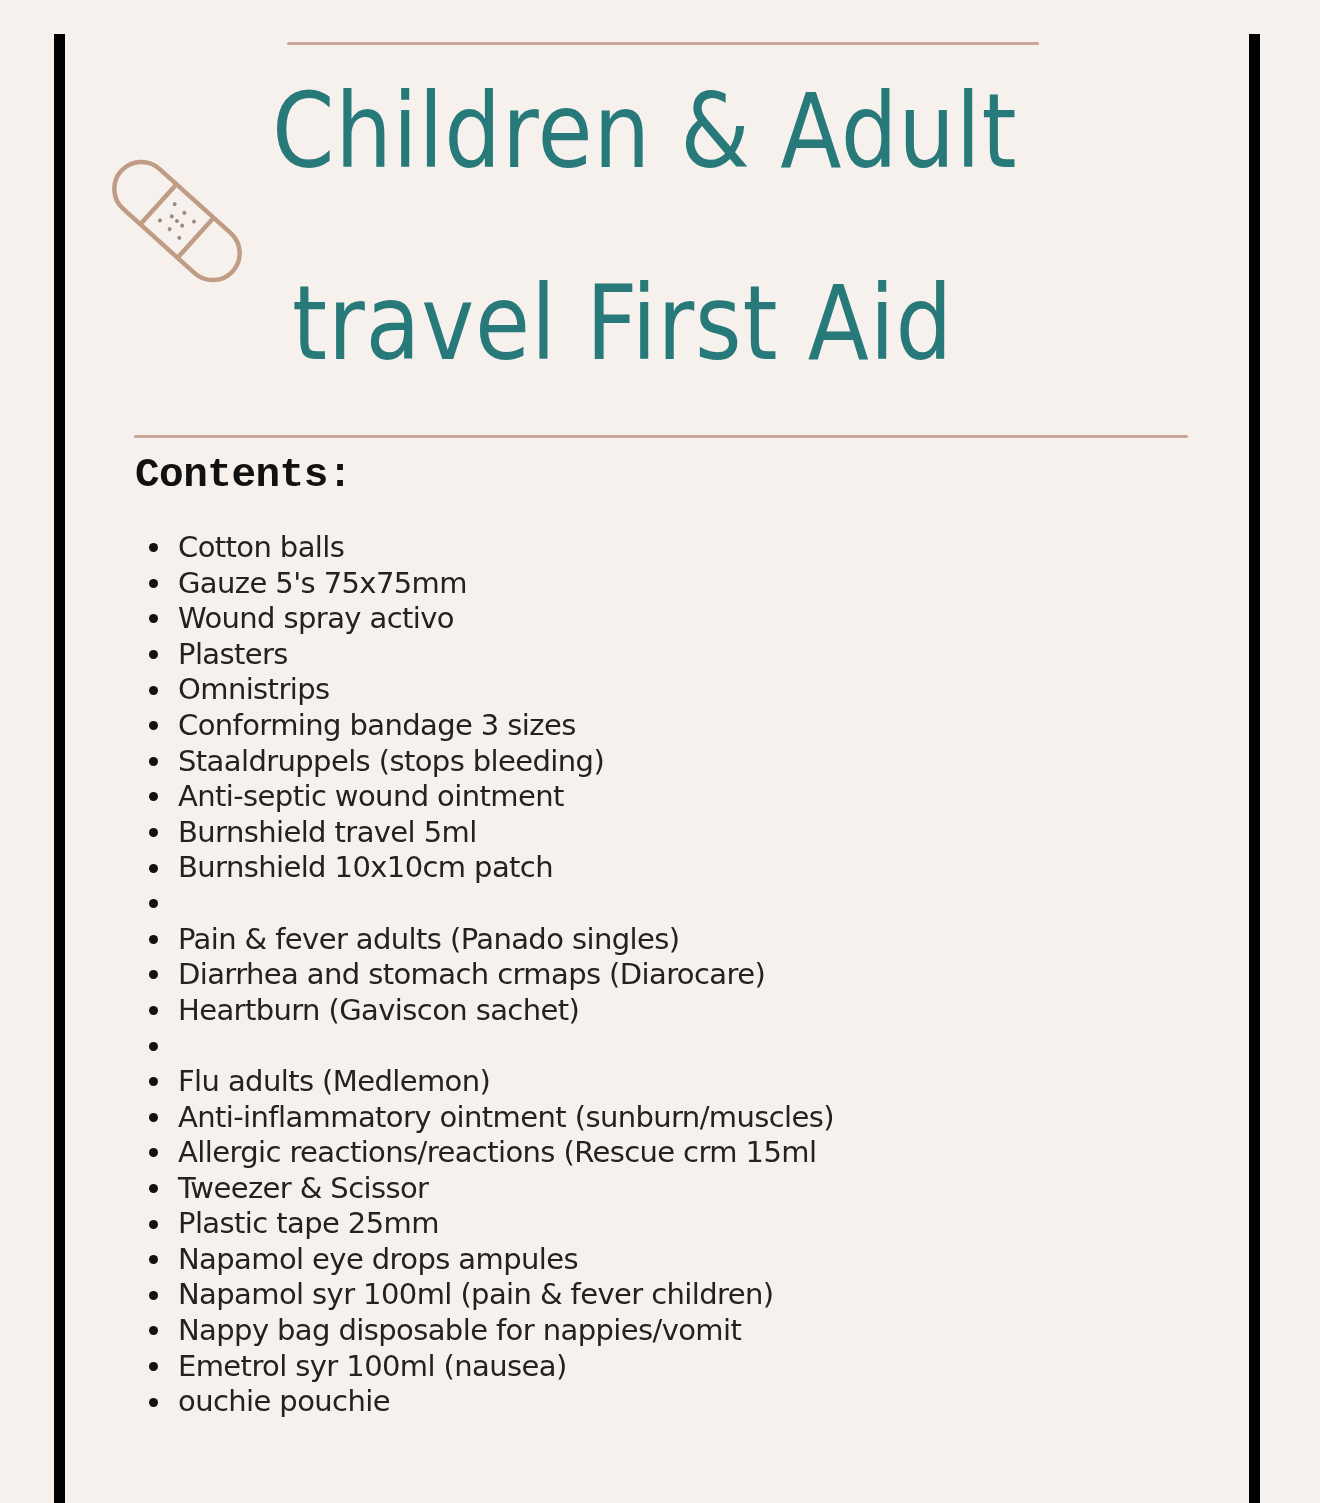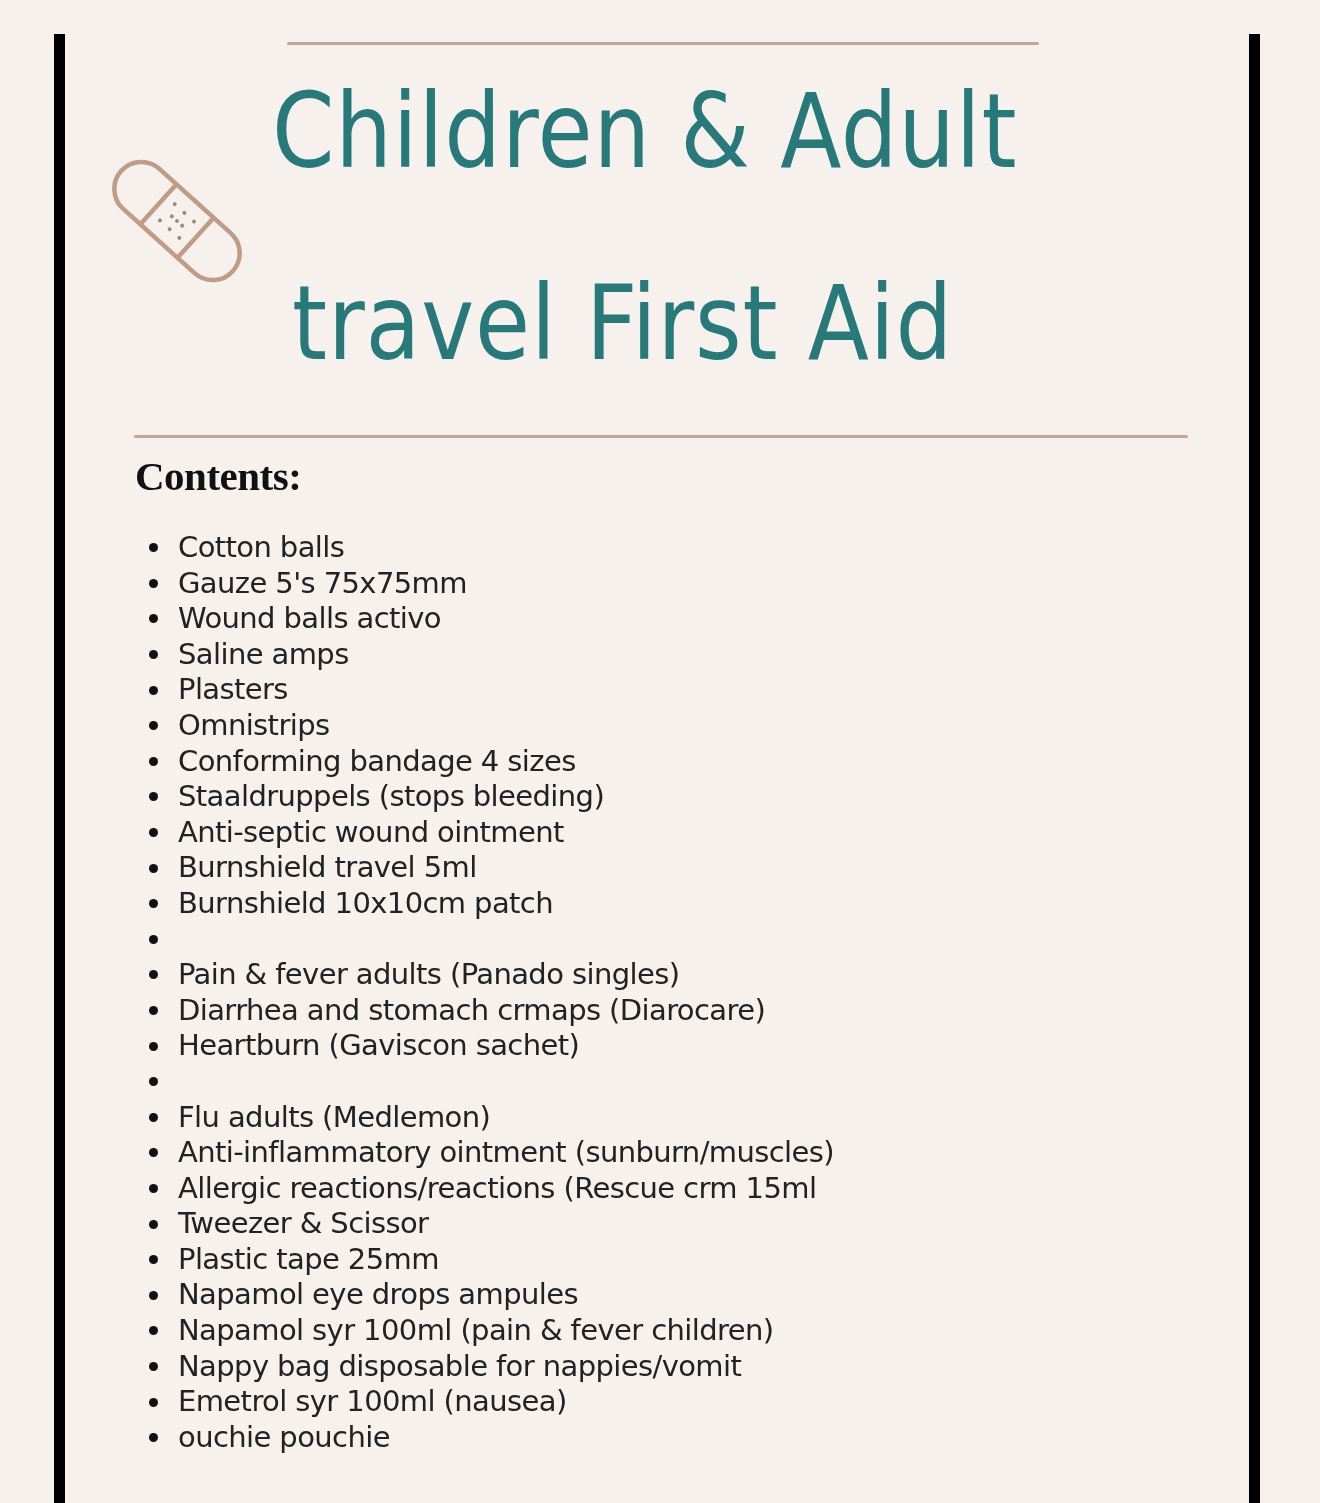--- a/index.html
+++ b/index.html
@@ -63,21 +63,21 @@
     transform: scaleX(0.86);
   }
 
   .contents-heading {
     position: absolute;
     left: 135px;
     top: 452px;
     font-size: 41px;
     font-weight: bold;
     color: #111;
-    font-family: Liberation Serif, serif;
+    font-family: Liberation Mono, monospace;
     letter-spacing: -0.5px;
   }
 
   .item-list {
     position: absolute;
     left: 145px;
     top: 530px;
     margin: 0;
     padding: 0;
     list-style: none;
@@ -139,25 +139,24 @@
 <div class="title-line title-line-1">Children &amp; Adult</div>
 <div class="title-line title-line-2">travel First Aid</div>
 
 <div class="divider divider-bottom"></div>
 
 <div class="contents-heading">Contents:</div>
 
 <ul class="item-list">
   <li class="item"><span class="bullet"></span><span class="item-text">Cotton balls</span></li>
   <li class="item"><span class="bullet"></span><span class="item-text">Gauze 5's 75x75mm</span></li>
-  <li class="item"><span class="bullet"></span><span class="item-text">Wound balls activo</span></li>
-  <li class="item"><span class="bullet"></span><span class="item-text">Saline amps</span></li>
+  <li class="item"><span class="bullet"></span><span class="item-text">Wound spray activo</span></li>
   <li class="item"><span class="bullet"></span><span class="item-text">Plasters</span></li>
   <li class="item"><span class="bullet"></span><span class="item-text">Omnistrips</span></li>
-  <li class="item"><span class="bullet"></span><span class="item-text">Conforming bandage 4 sizes</span></li>
+  <li class="item"><span class="bullet"></span><span class="item-text">Conforming bandage 3 sizes</span></li>
   <li class="item"><span class="bullet"></span><span class="item-text">Staaldruppels (stops bleeding)</span></li>
   <li class="item"><span class="bullet"></span><span class="item-text">Anti-septic wound ointment</span></li>
   <li class="item"><span class="bullet"></span><span class="item-text">Burnshield travel 5ml</span></li>
   <li class="item"><span class="bullet"></span><span class="item-text">Burnshield 10x10cm patch</span></li>
   <li class="item"><span class="bullet"></span></li>
   <li class="item"><span class="bullet"></span><span class="item-text">Pain &amp; fever adults (Panado singles)</span></li>
   <li class="item"><span class="bullet"></span><span class="item-text">Diarrhea and stomach crmaps (Diarocare)</span></li>
   <li class="item"><span class="bullet"></span><span class="item-text">Heartburn (Gaviscon sachet)</span></li>
   <li class="item"><span class="bullet"></span></li>
   <li class="item"><span class="bullet"></span><span class="item-text">Flu adults (Medlemon)</span></li>

